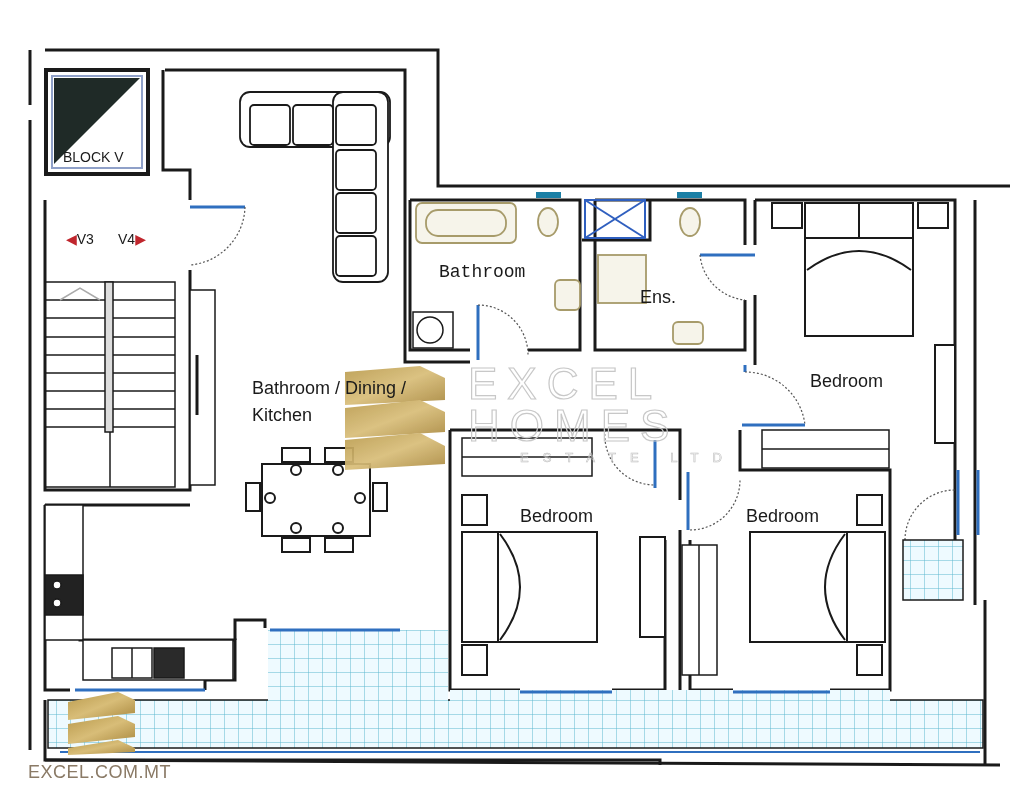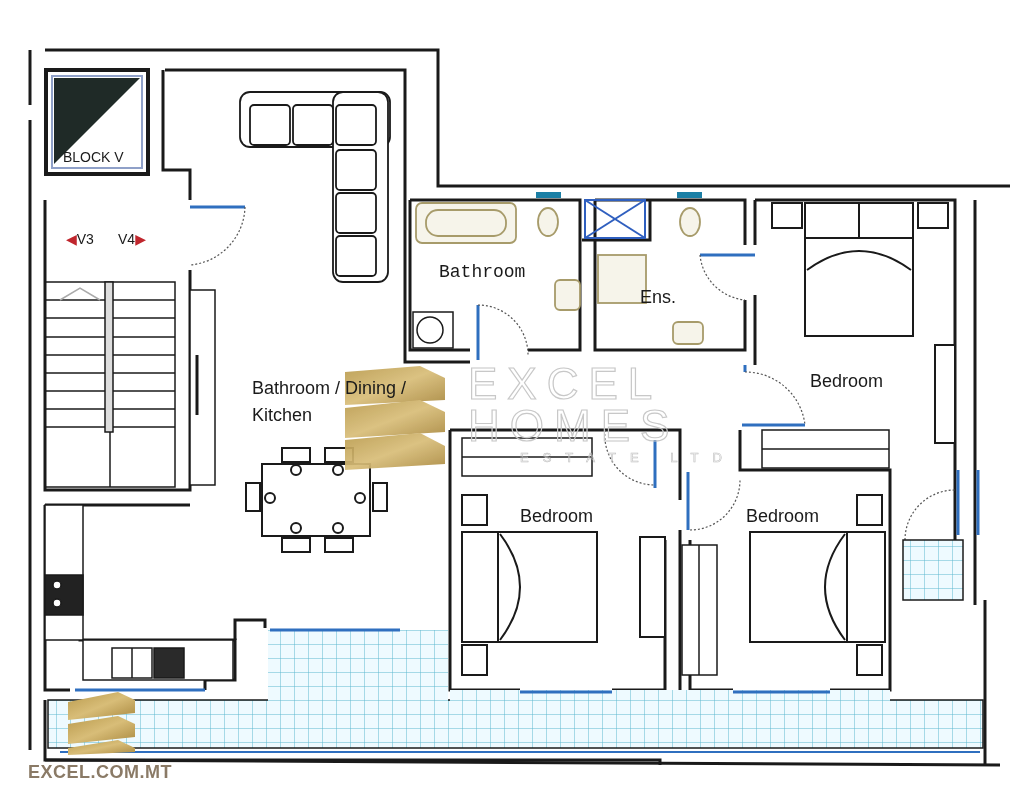--- a/index.html
+++ b/index.html
@@ -3,21 +3,21 @@
 <meta charset="utf-8">
 <style>
   html, body { margin: 0; padding: 0; background: #ffffff; }
   body { width: 1024px; height: 807px; position: relative; overflow: hidden; font-family: "Liberation Sans", sans-serif; }
   #plan { position: absolute; left: 0; top: 0; width: 1024px; height: 807px; }
   .lbl { position: absolute; font-family: "Liberation Sans", sans-serif; color: #1a1a1a; font-size: 18px; line-height: 22px; white-space: nowrap; }
   .lbl.block { font-size: 14px; color: #1b1b1b; }
   .lbl.arrow { font-size: 14px; color: #c0262d; }
   .wm { position: absolute; font-family: "Liberation Sans", sans-serif; color: transparent; -webkit-text-stroke: 1.2px #c8c8c8; letter-spacing: 10px; font-size: 44px; line-height: 44px; }
   .wm.sub { font-size: 13px; line-height: 12px; letter-spacing: 14px; text-align: right; -webkit-text-stroke: 0.6px #bdbdbd; }
-  .site { position: absolute; left: 28px; top: 762px; font-size: 18px; color: #8a7a66; font-weight: bold; letter-spacing: 0.5px; }
+  .site { position: absolute; left: 28px; top: 762px; font-size: 18px; color: #8a7a66; font-weight: normal; letter-spacing: 0.5px; }
 </style>
 </head>
 <body>
 
 <svg id="plan" viewBox="0 0 1024 807" xmlns="http://www.w3.org/2000/svg">
   <defs>
     <pattern id="tile" width="14" height="14" patternUnits="userSpaceOnUse">
       <rect width="14" height="14" fill="#eefaff"></rect>
       <path d="M14 0 L0 0 0 14" fill="none" stroke="#5cb8d0" stroke-width="1"></path>
     </pattern>

